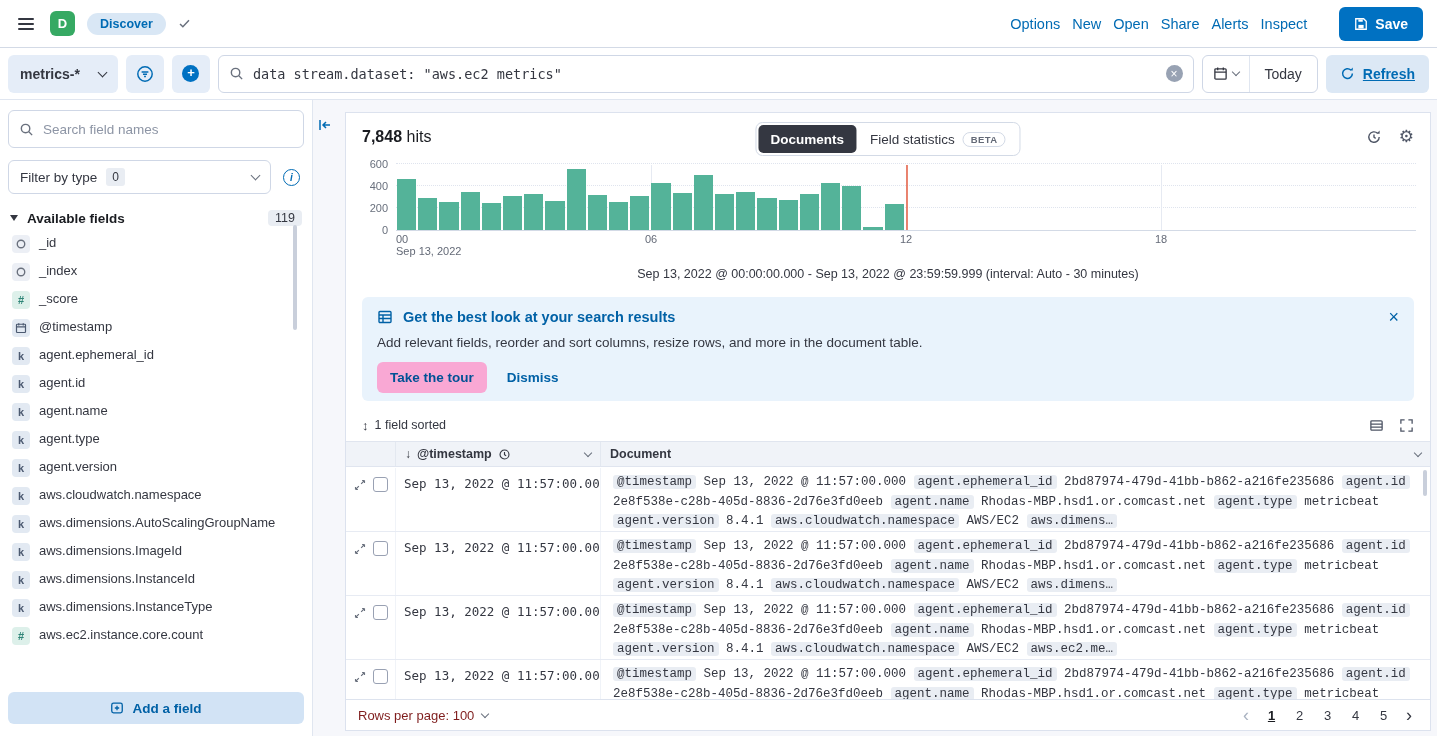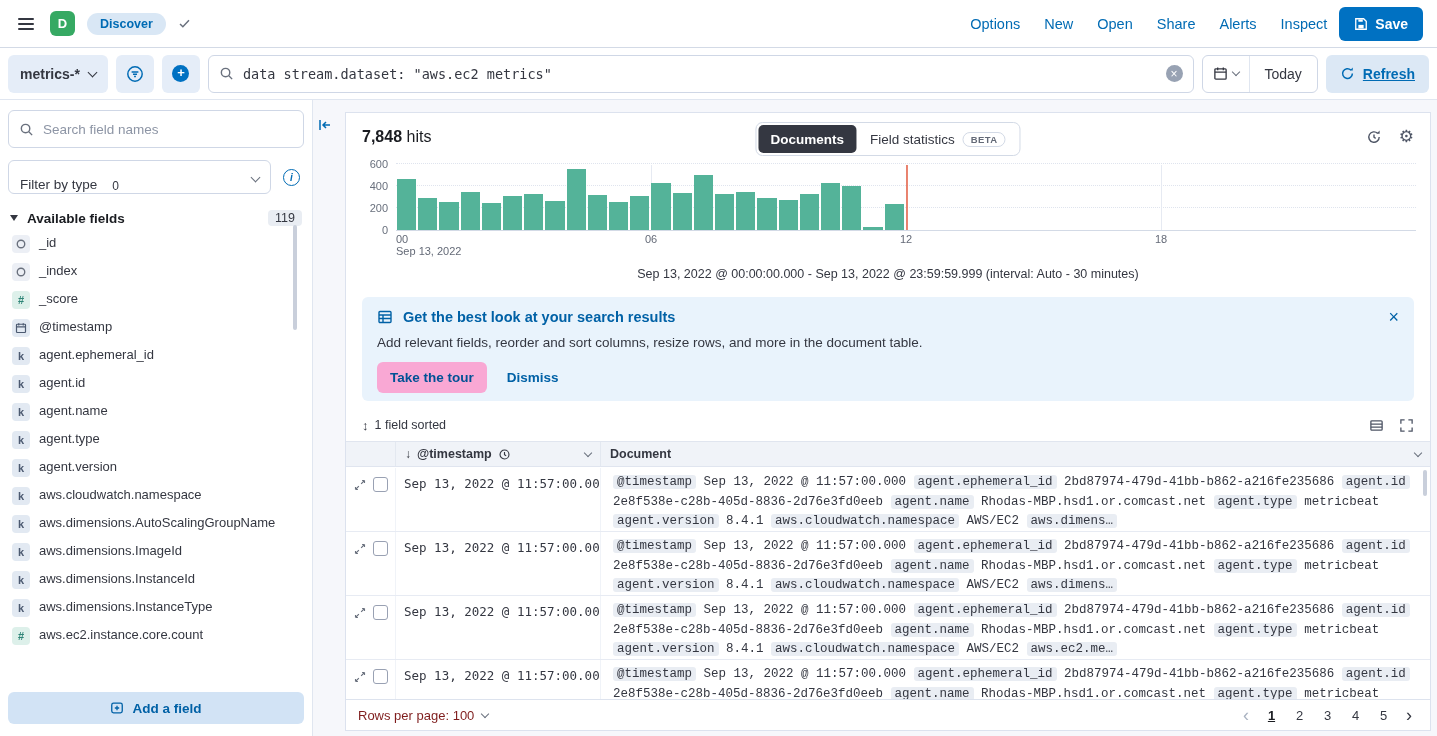--- a/index.html
+++ b/index.html
@@ -7,46 +7,46 @@
 body{position:relative;font-family:"Liberation Sans",sans-serif;background:#f6f7fb;color:#343741;overflow:hidden;font-size:14px}
 svg{display:block}
 
 .header{position:absolute;top:0;left:0;right:0;height:48px;background:#fff;border-bottom:1px solid var(--c-border,#d3dae6);display:flex;align-items:center;padding:0 14px;gap:12px;z-index:10}
 .hamburger{background:none;border:0;display:flex;flex-direction:column;gap:3px;cursor:pointer;padding:4px}
 .hamburger i{display:block;width:16px;height:2px;background:#343741;border-radius:1px}
 .logo{width:25px;height:25px;border-radius:6px;background:var(--c-logo,#36a963);color:#fff;font-weight:700;font-size:13px;display:flex;align-items:center;justify-content:center;cursor:pointer}
 .crumb{background:#d9e7f5;color:var(--c-link,#006bb4);padding:4px 13px;border-radius:14px;font-size:12.5px;font-weight:600;cursor:pointer}
 .check-icon{color:#69707d}
 .spacer{flex:1}
-.hnav{display:flex;gap:24px;margin-right:0}
+.hnav{display:flex;gap:12px;margin-right:20px}
 .nav-link{color:var(--c-link,#006bb4);font-size:14.5px;text-decoration:none;cursor:pointer}
 .save-btn{height:34px;padding:0 15px;background:var(--c-accent,#0071c2);color:#fff;border:0;border-radius:6px;font-weight:600;font-size:14px;display:flex;align-items:center;gap:7px;cursor:pointer;font-family:inherit}
 
 .querybar{position:absolute;top:48px;left:0;right:0;height:52px;background:#fff;border-bottom:1px solid #e0e6f0;display:flex;align-items:center;padding:0 8px;gap:8px;z-index:9}
-.dv-btn{height:38px;padding:0 12px;border-radius:6px;background:#e5edf8;display:flex;align-items:center;gap:9px;font-size:14px;font-weight:600;color:#343741;cursor:pointer;border:0;font-family:inherit}
+.dv-btn{height:38px;padding:0 12px;border-radius:6px;background:#e5edf8;display:flex;align-items:center;gap:19px;font-size:14px;font-weight:600;color:#343741;cursor:pointer;border:0;font-family:inherit}
 .dv-btn .chev{color:#343741}
 .icon-tile{width:38px;height:38px;border-radius:6px;background:#e5edf8;display:flex;align-items:center;justify-content:center;cursor:pointer;border:0;color:var(--c-link,#006bb4)}
 .plus-circle{width:17px;height:17px;border-radius:50%;background:var(--c-accent,#0071c2);color:#fff;font-size:13px;line-height:16px;text-align:center;font-weight:700}
 .searchbox{flex:1;height:38px;border:1px solid #cfd7e6;border-radius:6px;background:#fff;display:flex;align-items:center;padding:0 10px;gap:9px;cursor:text}
 .searchbox .mag{color:#69707d}
 .query-text{font-family:"DejaVu Sans Mono",monospace;font-size:13.5px;color:#343741;flex:1;white-space:nowrap;overflow:hidden}
 .clear-btn{width:17px;height:17px;border-radius:50%;background:#98a2b3;color:#fff;font-size:12px;display:flex;align-items:center;justify-content:center;cursor:pointer;line-height:1}
 .datepick{height:38px;border:1px solid #cfd7e6;border-radius:6px;background:#fff;display:flex;align-items:stretch;overflow:hidden}
 .cal-seg{display:flex;align-items:center;gap:5px;padding:0 10px;border-right:1px solid #e0e6f0;cursor:pointer;color:#343741}
 .cal-seg .chev{width:6px;height:6px;color:#69707d}
 .today-seg{display:flex;align-items:center;padding:0 15px;font-size:14px;cursor:pointer;color:#343741}
 .refresh-btn{height:38px;padding:0 14px;border-radius:6px;background:#dce8f5;color:var(--c-link,#006bb4);display:flex;align-items:center;gap:8px;font-size:14px;cursor:pointer;border:0;font-family:inherit}
 .refresh-btn span{text-decoration:underline;font-weight:600}
 .chev{width:7px;height:7px;border-right:1.6px solid currentColor;border-bottom:1.6px solid currentColor;transform:rotate(45deg);display:inline-block;flex:none;margin-top:-3px}
 
 .sidebar{position:absolute;top:100px;left:0;width:313px;bottom:0;background:#fff;border-right:1px solid #e0e6f0;padding:10px 8px}
 .sb-search{height:38px;border:1px solid #cfd7e6;border-radius:6px;display:flex;align-items:center;gap:9px;padding:0 10px;background:#fff;cursor:text;color:#69707d}
 .sb-search .ph{font-size:13.5px;color:#8d95a5}
 .sb-filter-row{display:flex;align-items:center;margin-top:12px;gap:12px}
-.sb-select{flex:1;height:34px;border:1px solid #cfd7e6;border-radius:6px;display:flex;gap:9px;padding:16px 11px;font-size:13.5px;cursor:pointer;color:#343741;background:#fff}
+.sb-select{flex:1;height:34px;border:1px solid #cfd7e6;border-radius:6px;display:flex;align-items:center;gap:9px;padding:16px 11px;font-size:13.5px;cursor:pointer;color:#343741;background:#fff}
 .count-badge{background:#e9edf3;border-radius:3px;padding:0 6px;font-size:12px;line-height:18px}
 .sb-select .chev{margin-left:auto;color:#69707d}
 .info-icon{width:17px;height:17px;border-radius:50%;border:1.5px solid var(--c-link,#006bb4);color:var(--c-link,#006bb4);font-size:10px;font-weight:700;font-style:italic;display:flex;align-items:center;justify-content:center;cursor:pointer;flex:none;margin-right:4px}
 .sb-avail{display:flex;align-items:center;gap:9px;margin:16px 2px 4px 2px}
 .caret{width:0;height:0;border-left:4.5px solid transparent;border-right:4.5px solid transparent;border-top:6px solid #343741;cursor:pointer}
 .avail-label{font-weight:700;font-size:13.5px;color:#1a1c21}
 .badge-count{margin-left:auto;background:#e9edf3;border-radius:4px;padding:1px 7px;font-size:12.5px;color:#343741}
 .field-list{margin-top:4px}
 .field-item{display:flex;align-items:flex-start;gap:9px;padding:5px 4px;border-radius:4px;cursor:pointer}
 .field-label{font-size:13px;color:#343741;overflow-wrap:anywhere;line-height:1.3;max-width:250px}

